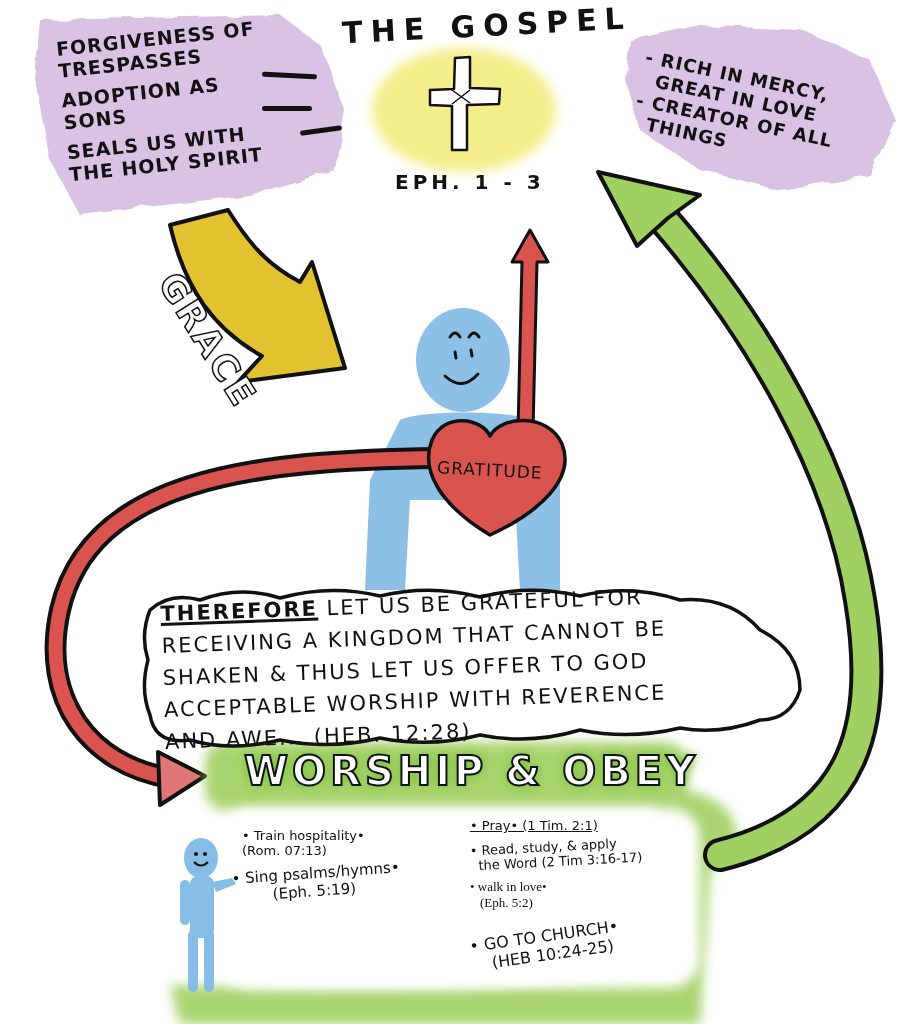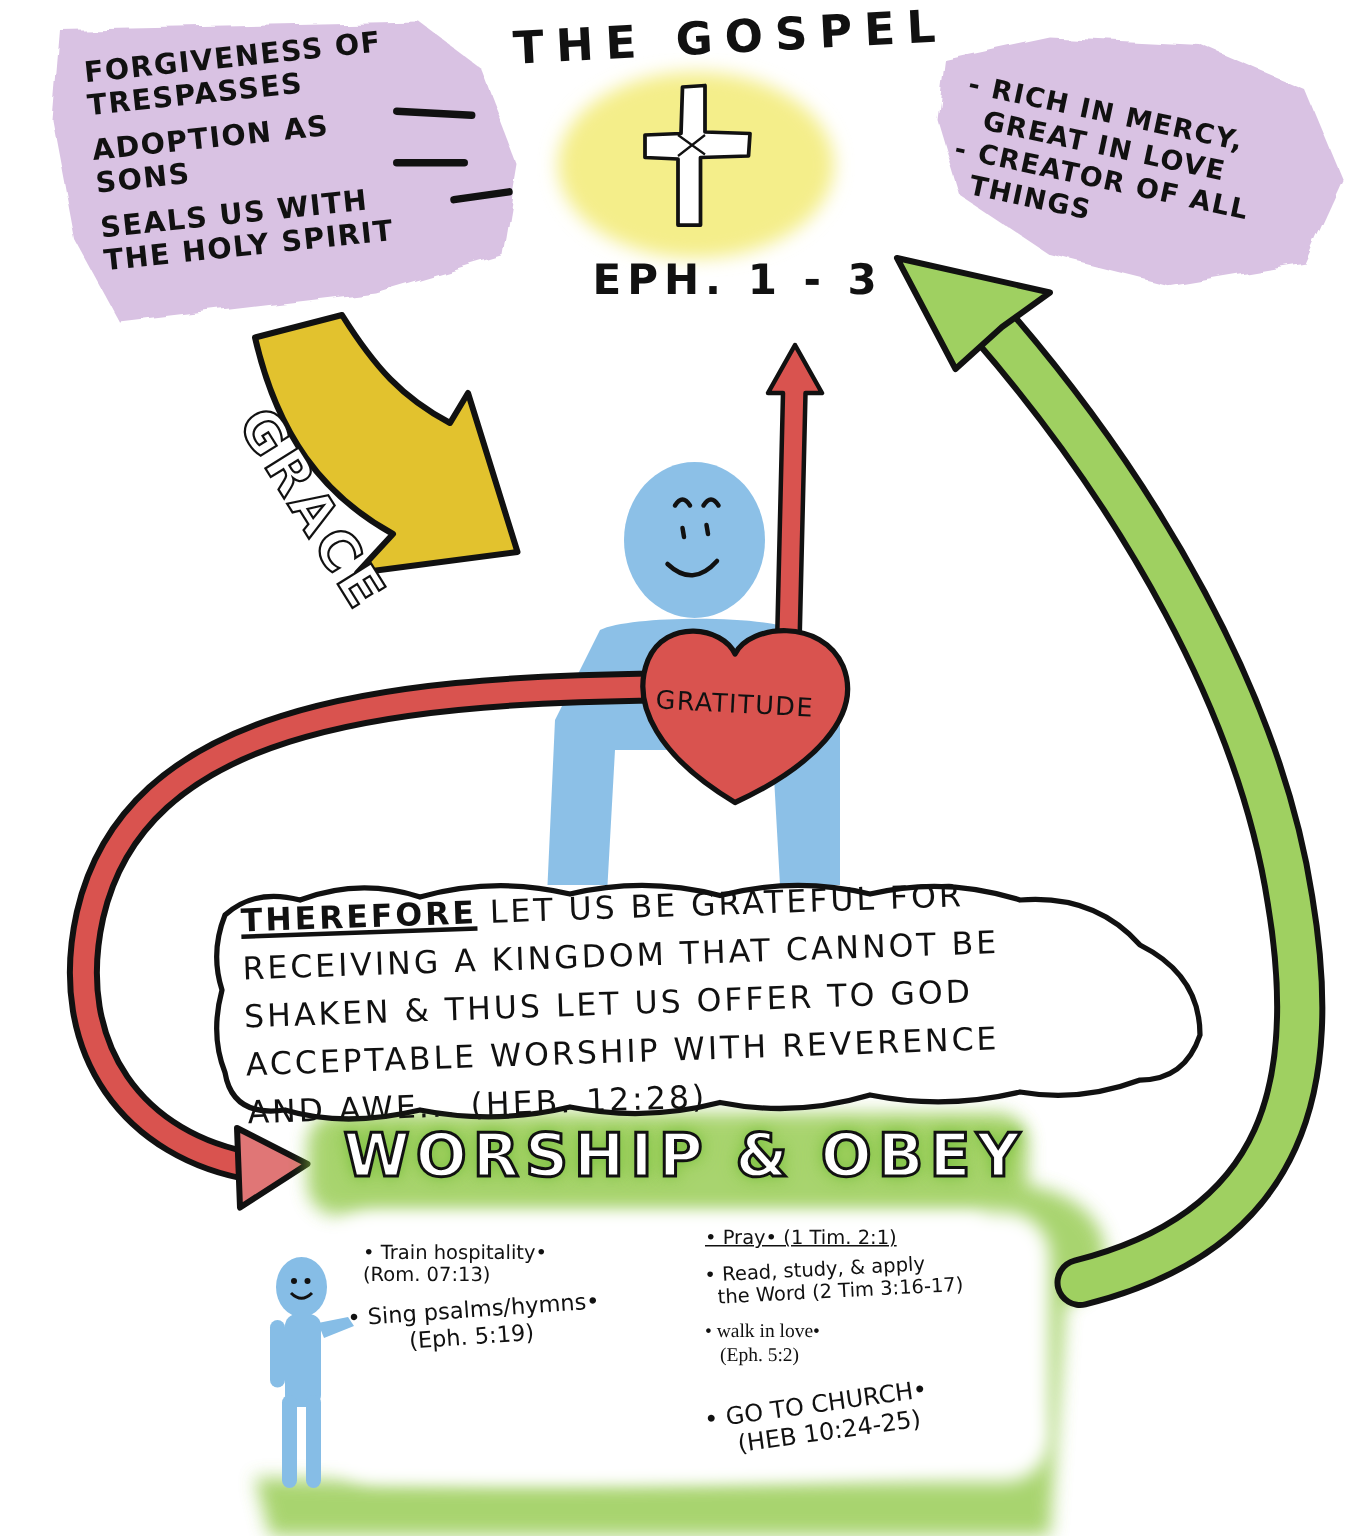--- a/index.html
+++ b/index.html
@@ -99,21 +99,21 @@
     </g>
   <path d="M194,862 Q201,869 208,862" stroke="#111" stroke-width="2" fill="none"></path>
 
   <path d="M150,610 Q170,592 200,600 Q240,585 280,598 Q330,584 380,596 Q430,584 480,597 Q530,584 580,596 Q630,584 680,600 Q730,596 760,630 Q800,650 800,690 Q790,720 760,720 Q720,735 680,728 Q630,740 580,730 Q530,745 480,735 Q430,748 380,738 Q330,750 280,740 Q230,752 190,740 Q155,745 150,715 Q140,690 148,660 Q140,635 150,610 Z" fill="#fff" stroke="#111" stroke-width="3.5" stroke-linejoin="round"></path>
 </svg>
 
 <div class="layer">
 
   <div class="hand title" style="left:342px;top:8px;transform:rotate(-3deg);">THE GOSPEL</div>
 
-  <div class="hand" style="left:395px;top:170px;font-size:28px;letter-spacing:4px;">EPH. 1 - 3</div>
+  <div class="hand" style="left:395px;top:170px;font-size:20px;letter-spacing:4px;">EPH. 1 - 3</div>
 
   <div class="hand lines" style="left:55px;top:38px;transform:rotate(-6deg);transform-origin:left top;">
     <div>FORGIVENESS OF</div>
     <div>TRESPASSES</div>
     <div style="margin-top:8px">ADOPTION AS</div>
     <div>SONS</div>
     <div style="margin-top:8px">SEALS US WITH</div>
     <div>THE HOLY SPIRIT</div>
   </div>
 
@@ -133,21 +133,21 @@
   <div class="hand" style="left:437px;top:460px;font-size:17px;font-weight:normal;transform:rotate(3deg);">GRATITUDE</div>
 
   <div class="hand quote" style="left:160px;top:598px;transform:rotate(-2deg);transform-origin:left top;">
     <div><span class="therefore">THEREFORE</span><span> LET US BE GRATEFUL FOR</span></div>
     <div>RECEIVING A KINGDOM THAT CANNOT BE</div>
     <div>SHAKEN &amp; THUS LET US OFFER TO GOD</div>
     <div>ACCEPTABLE WORSHIP WITH REVERENCE</div>
     <div>AND AWE...   (HEB. 12:28)</div>
   </div>
 
-  <div class="hand worship" style="left:229px;top:748px;">WORSHIP &amp; OBEY</div>
+  <div class="hand worship" style="left:244px;top:748px;">WORSHIP &amp; OBEY</div>
 
   <div style="position:absolute;left:232px;top:820px;">
     <div class="script" style="position:relative;margin-top:8px;left:10px;">
       <div>• Train hospitality•</div>
       <div>(Rom. 07:13)</div>
     </div>
     <div class="script" style="position:relative;margin-top:6px;font-size:15px;transform:rotate(-4deg);">
       <div>• Sing psalms/hymns•</div>
       <div style="padding-left:40px">(Eph. 5:19)</div>
     </div>

